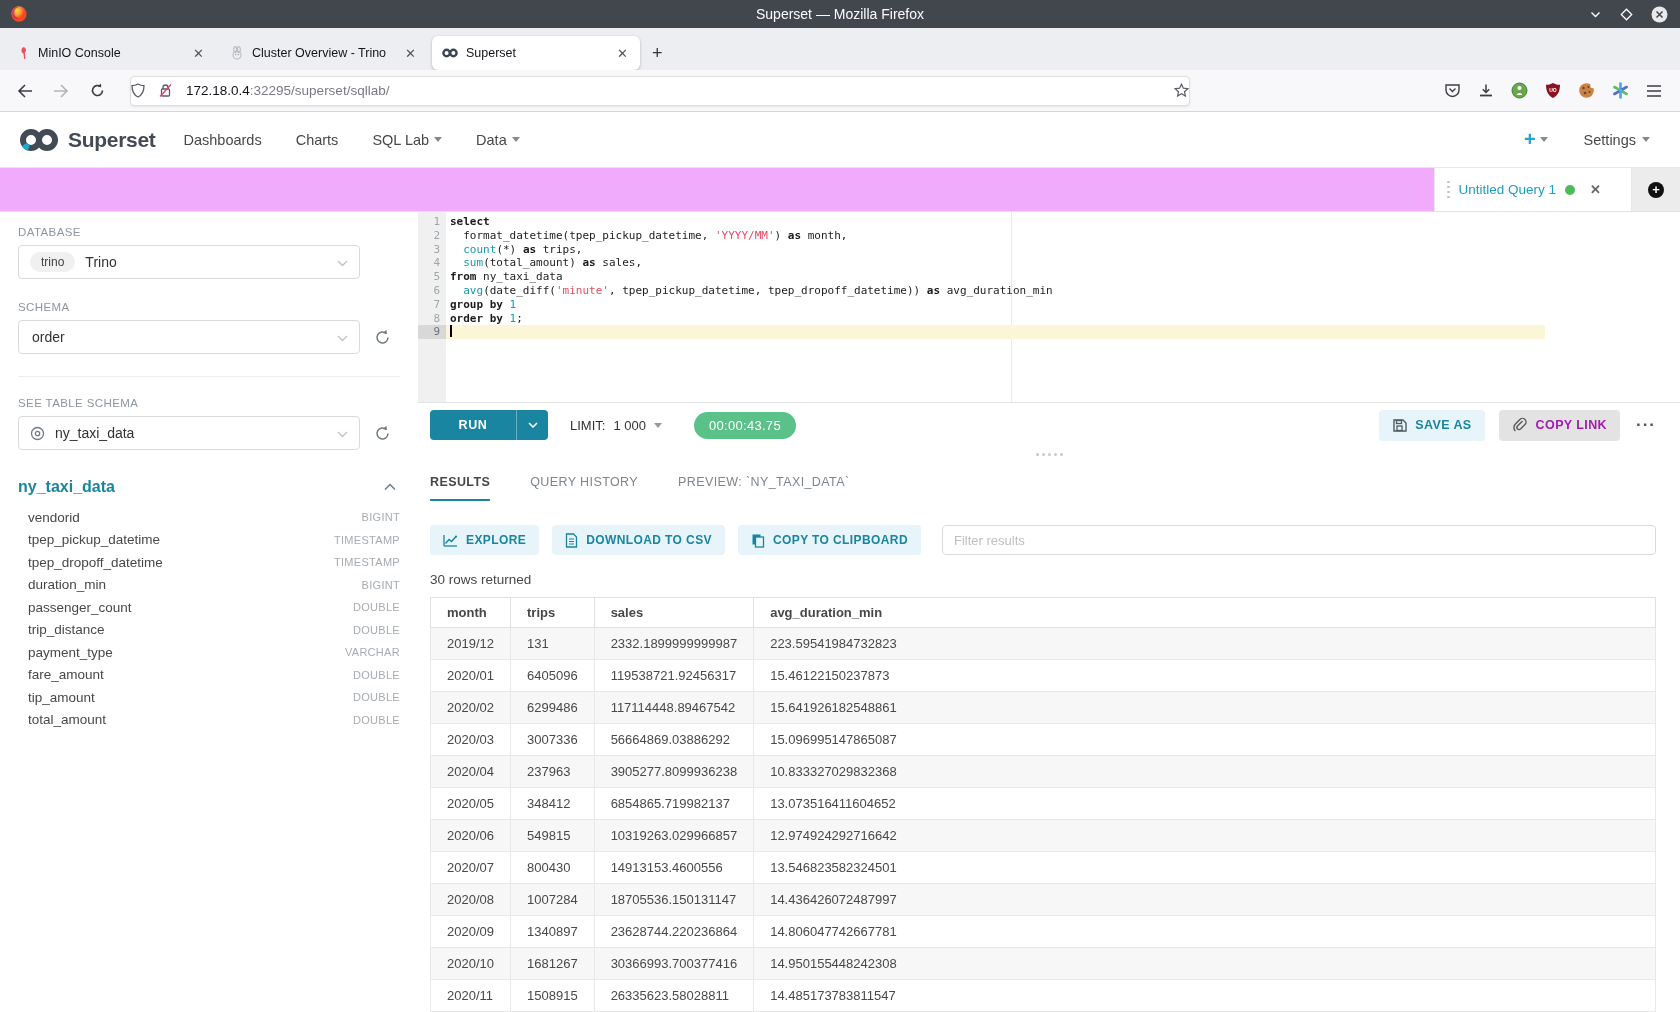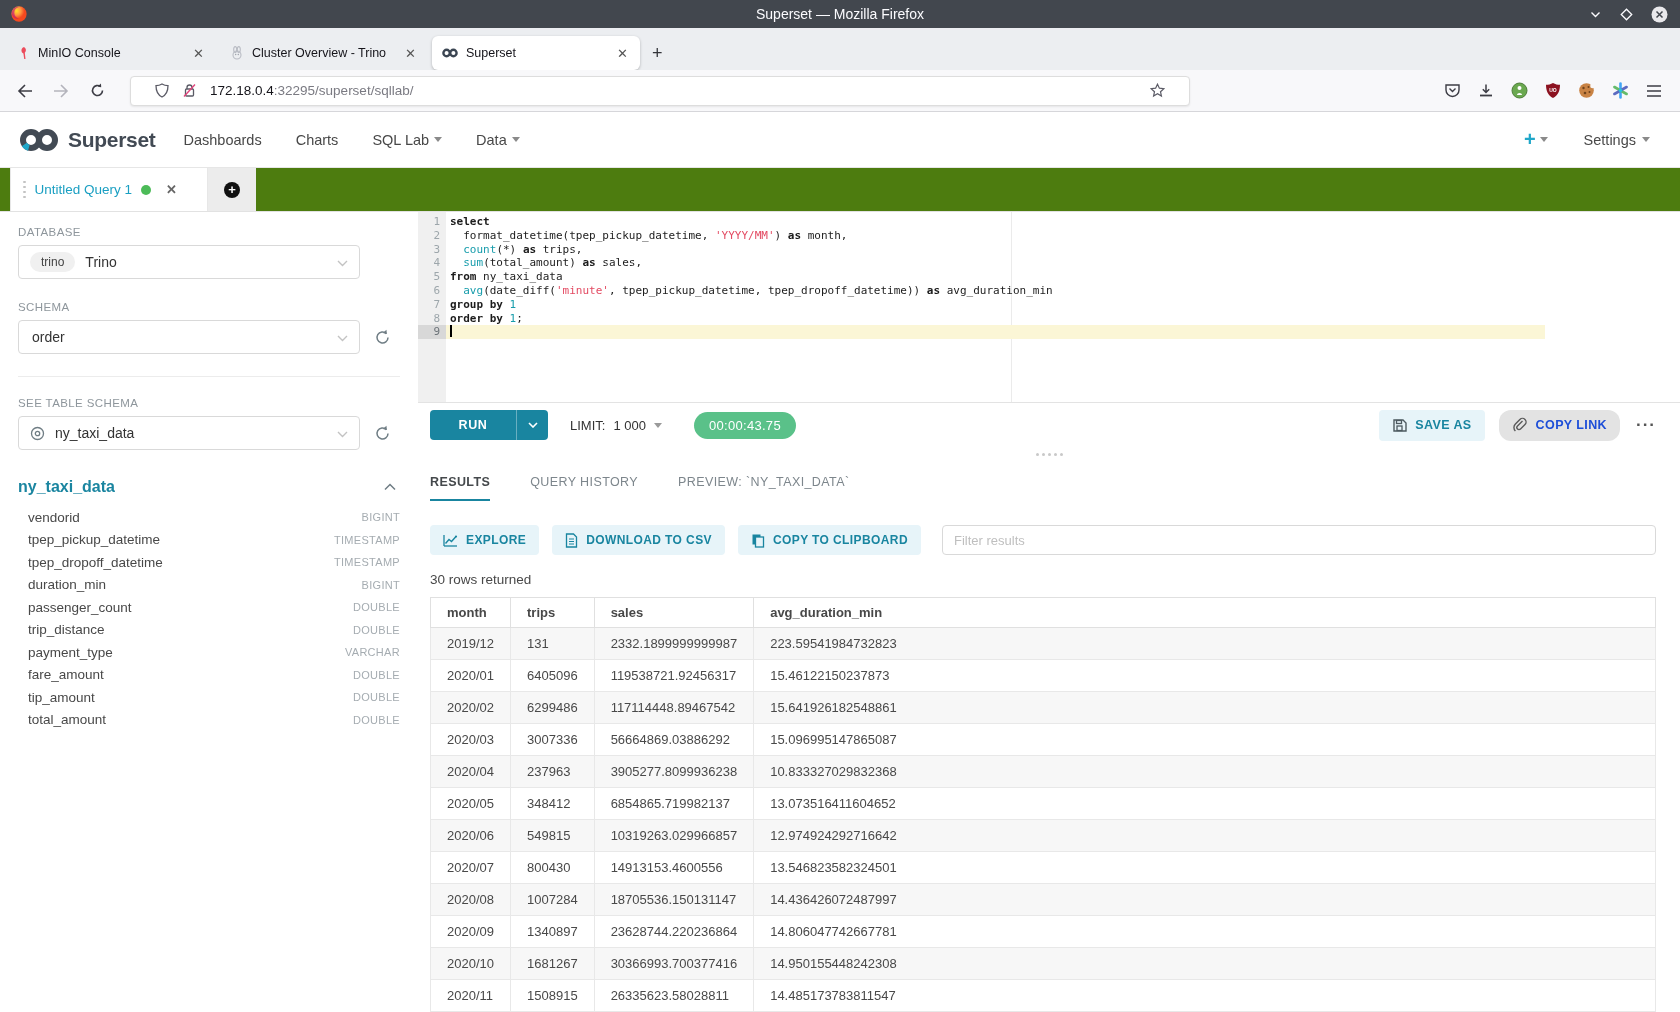--- a/index.html
+++ b/index.html
@@ -18,39 +18,39 @@
   .tabstrip { height:42px; background:#eceef1; display:flex; align-items:flex-end; padding:0 6px; flex:none; }
   .btab { width:208px; height:34px; margin:0 2px; display:flex; align-items:center; gap:8px; padding:0 10px; border-radius:6px; font-size:12.5px; color:#15141a; }
   .btab .bt-title { flex:1; white-space:nowrap; overflow:hidden; }
   .btab .bt-close { color:#555; font-size:13px; padding:0 2px; }
   .btab.active { background:#fff; box-shadow:0 1px 3px rgba(0,0,0,.25); }
   .newtab-btn { font-size:18px; color:#33343a; padding:0 10px 6px 10px; }
 
   
   .urlrow { height:42px; background:#f8f8fa; border-bottom:1px solid #d6d6da; display:flex; align-items:center; padding:0 10px; gap:6px; flex:none; }
   .nav-ic { width:30px; height:30px; display:flex; align-items:center; justify-content:center; border-radius:4px; }
-  .url-field { margin-left:12px; width:1060px; height:30px; background:#fff; border:1px solid #ddd; border-radius:4px; display:flex; align-items:center; padding:0 24px; gap:14px; box-shadow:0 1px 2px rgba(0,0,0,.08); }
+  .url-field { margin-left:12px; width:1060px; height:30px; background:#fff; border:1px solid #ddd; border-radius:4px; display:flex; align-items:center; padding:0 0; gap:14px; box-shadow:0 1px 2px rgba(0,0,0,.08); }
   .url-text { font-size:13.5px; color:#15141a; flex:1; white-space:nowrap; overflow:hidden; }
   .url-text .url-rest { color:#7a7a82; }
   .tool-icons { margin-left:auto; display:flex; align-items:center; gap:17px; padding-right:8px; }
   .tool-icons svg { display:block; }
 
   
   .ssnav { height:56px; background:#fff; border-bottom:1px solid #e6e6e6; display:flex; align-items:center; padding:0 18px; flex:none; }
   .ss-brand { display:flex; align-items:center; gap:8px; }
   .ss-brand-name { font-size:21px; font-weight:bold; color:#424a54; letter-spacing:-.3px; }
   .ss-menu { display:flex; align-items:center; gap:34px; margin-left:28px; font-size:14.5px; color:#484848; }
   .ss-menu .mi { display:flex; align-items:center; gap:5px; }
   .caret { width:0; height:0; border-left:4px solid transparent; border-right:4px solid transparent; border-top:5px solid #8a8a8a; display:inline-block; }
   .ss-right { margin-left:auto; display:flex; align-items:center; gap:36px; padding-right:12px; }
   .ss-plus { color:#20a7c9; font-size:20px; font-weight:bold; display:flex; align-items:center; gap:4px; }
   .ss-settings { font-size:14.5px; color:#484848; display:flex; align-items:center; gap:6px; }
 
   
-  .qtabs { height:44px; background:#4d7c0f; border-bottom:1px solid #e2e2e2; display:flex; align-items:stretch; flex:none; }
+  .qtabs { height:44px; background:#f0abfc; border-bottom:1px solid #e2e2e2; display:flex; align-items:stretch; flex:none;justify-content:flex-end; }
   .qtab { width:198px; margin-left:10px; background:#fff; border-left:1px solid #e7e7e7; border-right:1px solid #e7e7e7; display:flex; align-items:center; gap:9px; padding:0 12px; }
   .drag-dots { display:flex; flex-direction:column; gap:2.5px; }
   .drag-dots i { width:2.5px; height:2.5px; border-radius:50%; background:#c3c3c3; }
   .qtab-label { color:#1a9fc2; font-size:13.5px; white-space:nowrap; }
   .status-dot { width:10px; height:10px; border-radius:50%; background:#4cbb58; flex:none; }
   .qtab-close { color:#666; font-size:13px; font-weight:bold; margin-left:6px; }
   .qtab-add { width:48px; background:#ececec; display:flex; align-items:center; justify-content:center; }
   .addtab-circle { width:16px; height:16px; border-radius:50%; background:#111; color:#fff; font-size:13px; line-height:15px; text-align:center; font-weight:bold; }
 
   
@@ -95,21 +95,21 @@
   
   .run-row { height:45px; border-top:1px solid #e3e3e3; display:flex; align-items:center; padding:0 24px 0 12px; flex:none; }
   .run-btn { display:flex; height:30px; border-radius:4px; overflow:hidden; }
   .run-main { width:86px; background:#1985a0; color:#fff; font-size:12.5px; font-weight:bold; letter-spacing:.6px; display:flex; align-items:center; justify-content:center; }
   .run-caret { width:32px; background:#1985a0; border-left:1px solid rgba(255,255,255,.35); display:flex; align-items:center; justify-content:center; }
   .limit-box { margin-left:22px; display:flex; align-items:center; gap:8px; font-size:13px; color:#333; }
   .limit-caret { width:0; height:0; border-left:4px solid transparent; border-right:4px solid transparent; border-top:5px solid #9a9a9a; }
   .elapsed-pill { margin-left:32px; height:27px; background:#5ac189; border-radius:14px; color:#fff; font-size:13px; display:flex; align-items:center; padding:0 15px; letter-spacing:.3px; }
   .run-right { margin-left:auto; display:flex; align-items:center; gap:14px; }
   .btn-saveas { height:31px; background:#e7f4f9; border-radius:4px; color:#1985a0; font-size:12.5px; font-weight:bold; letter-spacing:.4px; display:flex; align-items:center; gap:8px; padding:0 13px; }
-  .btn-copylink { height:31px; background:#e3e3e3; border-radius:12px; color:#1d4ed8; font-size:12.5px; font-weight:bold; letter-spacing:.4px; display:flex; align-items:center; gap:8px; padding:0 13px; }
+  .btn-copylink { height:31px; background:#e3e3e3; border-radius:4px; color:#a21caf; font-size:12.5px; font-weight:bold; letter-spacing:.4px; display:flex; align-items:center; gap:8px; padding:0 13px; }
   .more-dots { font-size:17px; color:#555; font-weight:bold; letter-spacing:1px; margin-left:2px; }
 
   .gap-handle { height:14px; display:flex; align-items:center; justify-content:center; flex:none; }
   .gap-handle .dots { display:flex; gap:3px; }
   .gap-handle .dots i { width:3px; height:3px; border-radius:50%; background:#c9c9c9; }
 
   
   .south { flex:1; padding:0 24px 0 12px; min-height:0; display:flex; flex-direction:column; }
   .res-tabs { height:40px; display:flex; align-items:flex-end; gap:40px; flex:none; }
   .res-tab { font-size:12.5px; letter-spacing:.4px; color:#7d868c; padding-bottom:12px; }

